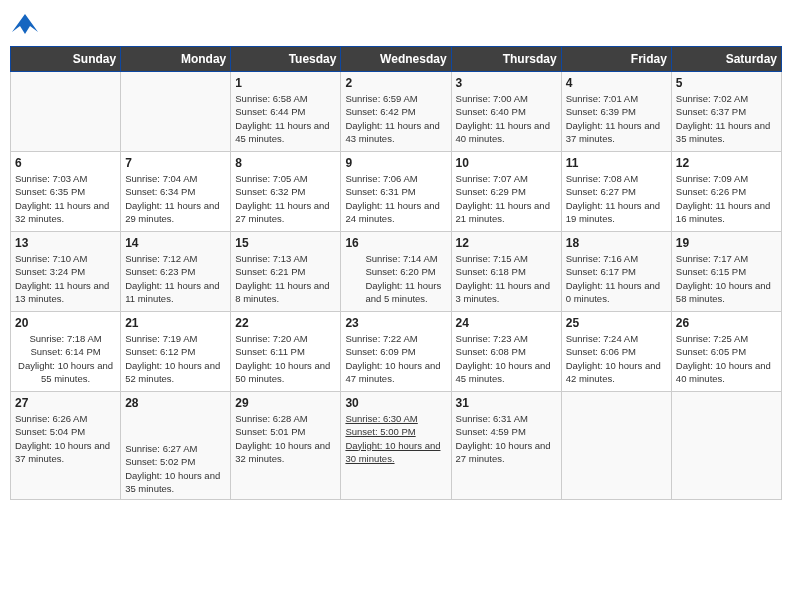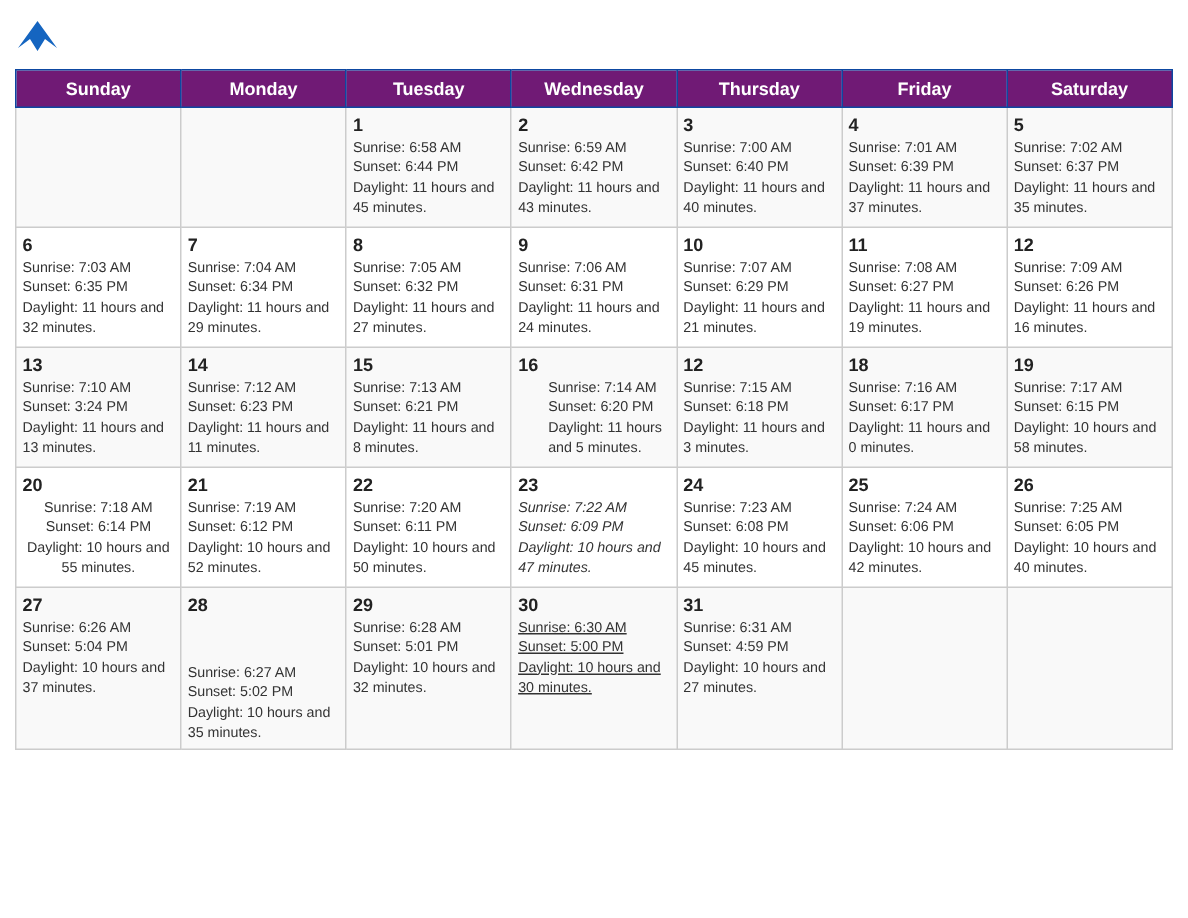--- a/index.html
+++ b/index.html
@@ -45,26 +45,26 @@
     .subtitle {
       font-size: 16px;
       color: #444;
     }
     table {
       width: 100%;
       border-collapse: collapse;
       table-layout: fixed;
     }
     thead tr th {
-      background-color: #701a75;
+      background-color: #404040;
       color: #fff;
       font-size: 12px;
       font-weight: bold;
       padding: 5px 4px;
-      text-align: center;
+      text-align: right;
       border: 1px solid #0d47a1;
     }
     tbody tr td {
       border: 1px solid #ccc;
       vertical-align: top;
       padding: 4px 4px;
       font-size: 10px;
       color: #222;
       height: 80px;
     }
@@ -254,21 +254,21 @@
 Daylight: 10 hours and 52 minutes.</div>
         </td>
         <td>
           <span class="day-num">22</span>
           <div class="day-info" style="white-space: pre-line;">Sunrise: 7:20 AM
 Sunset: 6:11 PM
 Daylight: 10 hours and 50 minutes.</div>
         </td>
         <td>
           <span class="day-num">23</span>
-          <div class="day-info" style="white-space: pre-line; font-style: italic;">Sunrise: 7:22 AM
+          <div class="day-info" style="white-space: pre-line;">Sunrise: 7:22 AM
 Sunset: 6:09 PM
 Daylight: 10 hours and 47 minutes.</div>
         </td>
         <td>
           <span class="day-num">24</span>
           <div class="day-info" style="white-space: pre-line;">Sunrise: 7:23 AM
 Sunset: 6:08 PM
 Daylight: 10 hours and 45 minutes.</div>
         </td>
         <td>

